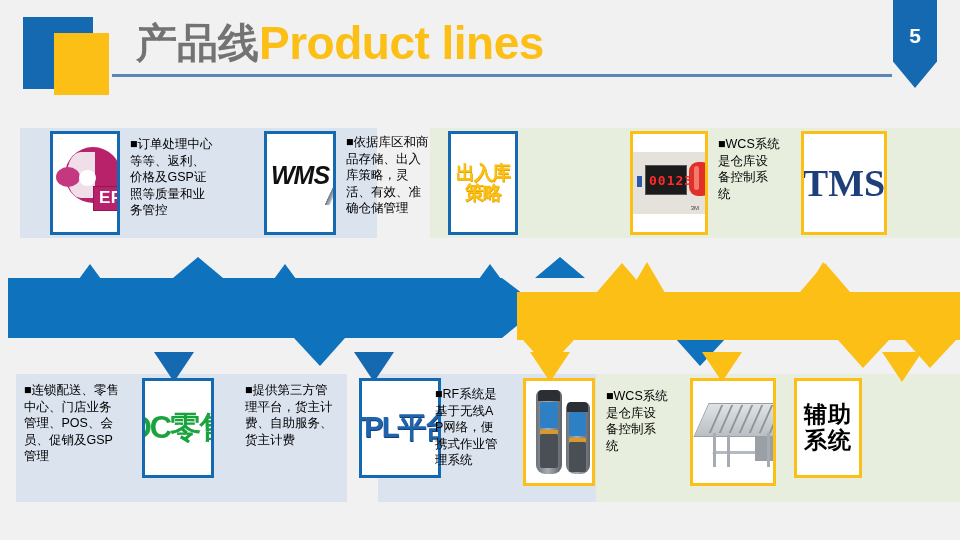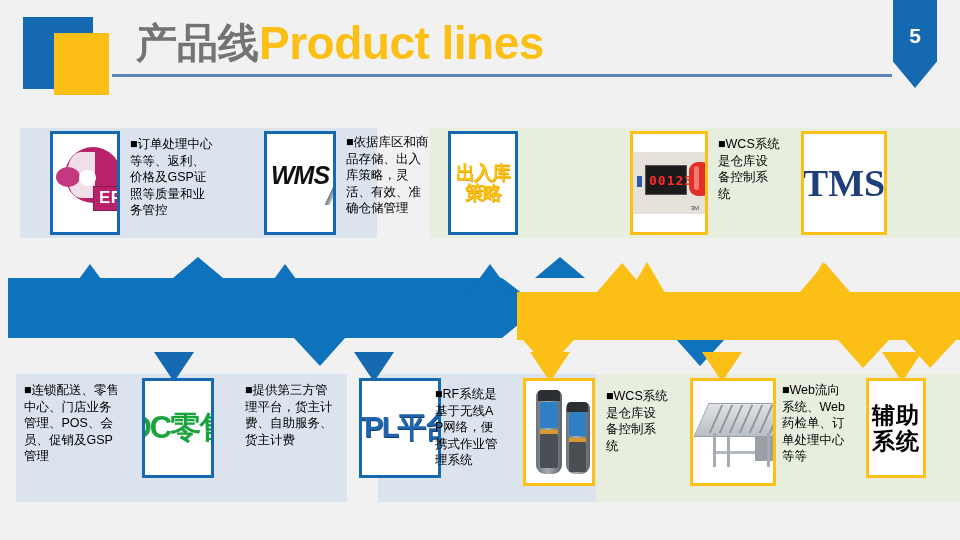--- a/index.html
+++ b/index.html
@@ -390,19 +390,18 @@
         <div class="cv-box"></div>
         <div class="cv-leg cv-l1"></div>
         <div class="cv-leg cv-l2"></div>
         <div class="cv-leg cv-l3"></div>
 
       </div>
     </div>
   </div>
 
   <div class="item" style="left:782px; top:378px;">
-    <div class="desc" style="width:64px; margin-right:8px; margin-top:4px;">■Web流向系统、Web药检单、订单处理中心等等</div>
-    <div class="logobox bd-yellow" style="width:60px; height:100px;">
+    <div class="logobox bd-yellow" style="width:68px; height:100px;font-family:Liberation Serif, serif;">
       <div class="logo-fuzhu">辅助<br>系统</div>
     </div>
   </div>
 
 </div>
 
 </body></html>

